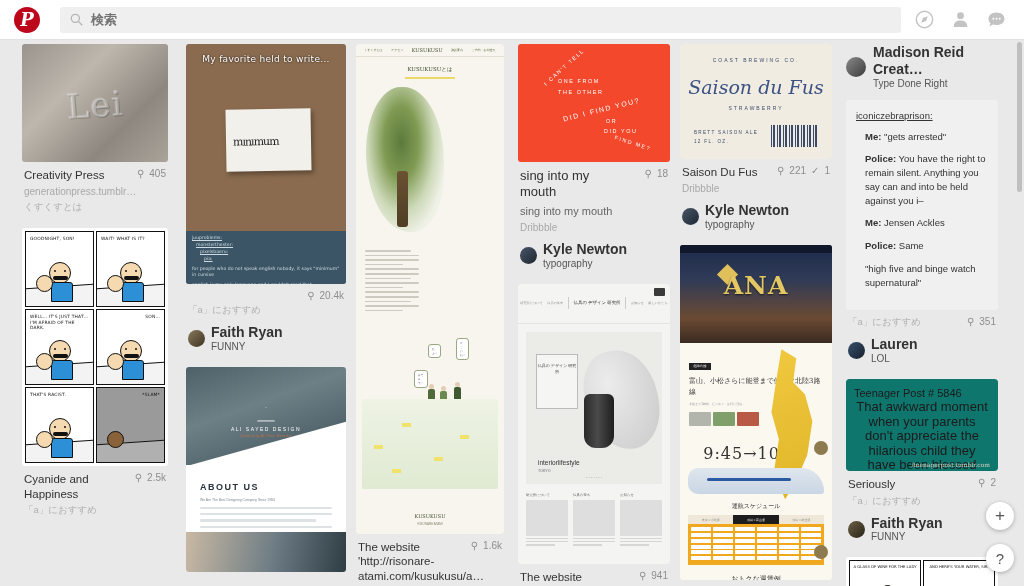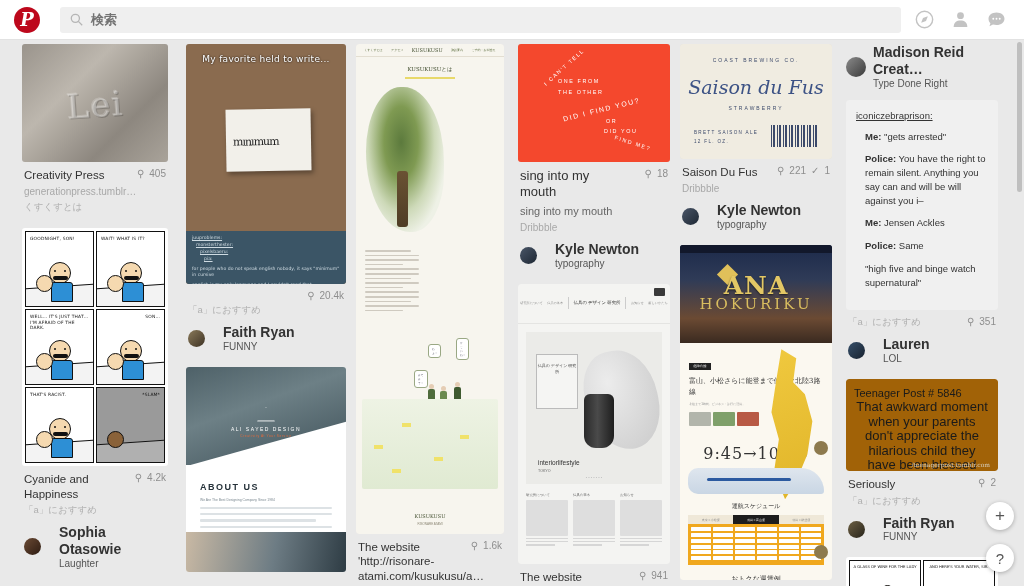--- a/index.html
+++ b/index.html
@@ -62,21 +62,21 @@
   }
   .pin-meta { padding: 6px 2px 0 2px; }
   .pin-title-row { display: flex; justify-content: space-between; align-items: flex-start; }
   .pin-title {
     font-size: 11.5px; color: #333; font-weight: 400;
     line-height: 1.25; max-width: 104px;
   }
   .pin-stats { font-size: 10px; color: #8e8e8e; white-space: nowrap; display:flex; gap:5px; }
   .pin-sub { font-size: 10px; color: #a8a8a8; margin-top: 3px; line-height: 1.3; }
   .pin-rec { font-size: 9.5px; color: #b0b0b0; margin-top: 3px; }
-  .pin-user { display: flex; align-items: center; margin-top: 7px; gap: 18px; }
+  .pin-user { display: flex; align-items: center; margin-top: 7px; gap: 6px; }
   .avatar { width: 17px; height: 17px; border-radius: 50%; flex: none; overflow:hidden; }
   .user-txt { line-height: 1.2; }
   .user-name { font-size: 14px; color: #333; font-weight: bold; }
   .user-board { font-size: 10px; color: #555; }
 
   
   .col-user-head { display: flex; align-items: center; gap: 7px; margin-bottom: 10px; }
   .col-user-head .avatar { width: 20px; height: 20px; }
 
   
@@ -289,21 +289,21 @@
 
   .art-tumblrtext {
     background:#f0f0f0; border-radius:3px; padding:10px 10px 12px;
     font-family:"Liberation Sans", sans-serif;
   }
   .tt-user { font-size:9.5px; color:#333; text-decoration: underline; margin-bottom:9px; }
   .tt-line { font-size:9.5px; color:#333; line-height:1.45; margin:0 0 9px 9px; }
   .tt-line b { font-weight:bold; }
 
   .art-teen {
-    background:#a16207; border-radius:3px; padding:8px 8px 3px; position:relative;
+    background:#0f766e; border-radius:3px; padding:8px 8px 3px; position:relative;
     height:92px;
   }
   .teen-h { font-size:11px; color:#1a1a1a; font-family:"Liberation Sans", sans-serif; }
   .teen-b { font-size:13px; color:#1a1a1a; text-align:center; line-height:1.12; margin-top:1px;
     font-family:"Liberation Sans", sans-serif; }
   .teen-src { position:absolute; right:8px; bottom:3px; font-size:6px; color:#d8d0c0;
     font-family:"DejaVu Serif", serif; }
 
   .art-cya2 { background:#fff; padding:3px; }
   .cya2-grid { display:grid; grid-template-columns:1fr 1fr; gap:2px; }
@@ -456,31 +456,24 @@
                 <div class="head kid dark-skin"></div>
             </div>
           </div>
         </div>
       </div>
       <div class="pin-meta">
         <div class="pin-title-row">
           <div class="pin-title">Cyanide and Happiness</div>
           <div class="pin-stats">
             <span>⚲</span>
-            <span>4.2k</span>
+            <span>2.5k</span>
           </div>
         </div>
         <div class="pin-rec">「a」におすすめ</div>
-        <div class="pin-user">
-          <div class="avatar" style="background:linear-gradient(135deg,#6b4a34,#2d1c12);"></div>
-          <div class="user-txt">
-            <div class="user-name">Sophia Otasowie</div>
-            <div class="user-board">Laughter</div>
-          </div>
-        </div>
       </div>
     </div>
 
   </div>
 
   <div class="col c2">
 
     <div class="pin">
       <div class="pin-img">
         <div class="art-minimum">
@@ -741,21 +734,20 @@
       </div>
     </div>
 
     <div class="pin">
       <div class="pin-img">
         <div class="art-ana">
           <div class="ana-hero">
             <div class="ana-bar"></div>
             <div class="ana-badge"></div>
             <div class="ana-wordmark">ANA</div>
-            <div class="ana-sub">HOKURIKU</div>
           </div>
           <div class="ana-body">
             <div class="ana-mapshape">
               <span class="ana-pin" style="right:-6px; top:34px;">北陸の旅</span>
               <span class="ana-pin" style="left:-4px; top:70px;">北陸の旅</span>
             </div>
             <span class="ana-tag">北陸の旅</span>
             <div class="ana-h">富山、小松さらに能登まで便利な北陸3路線</div>
             <div class="ana-p">北陸まで1時間。ビジネス・旅行に活用。</div>
             <div class="ana-thumbs">
@@ -839,21 +831,21 @@
         <div class="user-name">Madison Reid Creat…</div>
         <div class="user-board">Type Done Right</div>
       </div>
     </div>
 
     <div class="pin">
       <div class="pin-img" style="background:transparent">
         <div class="art-tumblrtext">
           <div class="tt-user">iconiczebraprison:</div>
           <div class="tt-line"><b>Me:</b><span> "gets arrested"</span></div>
-          <div class="tt-line"><b>Police:</b><span> You have the right to remain silent. Anything you say can and will be will against you i–</span></div>
+          <div class="tt-line"><b>Police:</b><span> You have the right to remain silent. Anything you say can and into be held against you i–</span></div>
           <div class="tt-line"><b>Me:</b><span> Jensen Ackles</span></div>
           <div class="tt-line"><b>Police:</b><span> Same</span></div>
           <div class="tt-line"><span>"high five and binge watch supernatural"</span></div>
         </div>
       </div>
       <div class="pin-meta">
         <div class="pin-title-row">
           <div class="pin-rec" style="margin-top:0">「a」におすすめ</div>
           <div class="pin-stats">
             <span>⚲</span>

